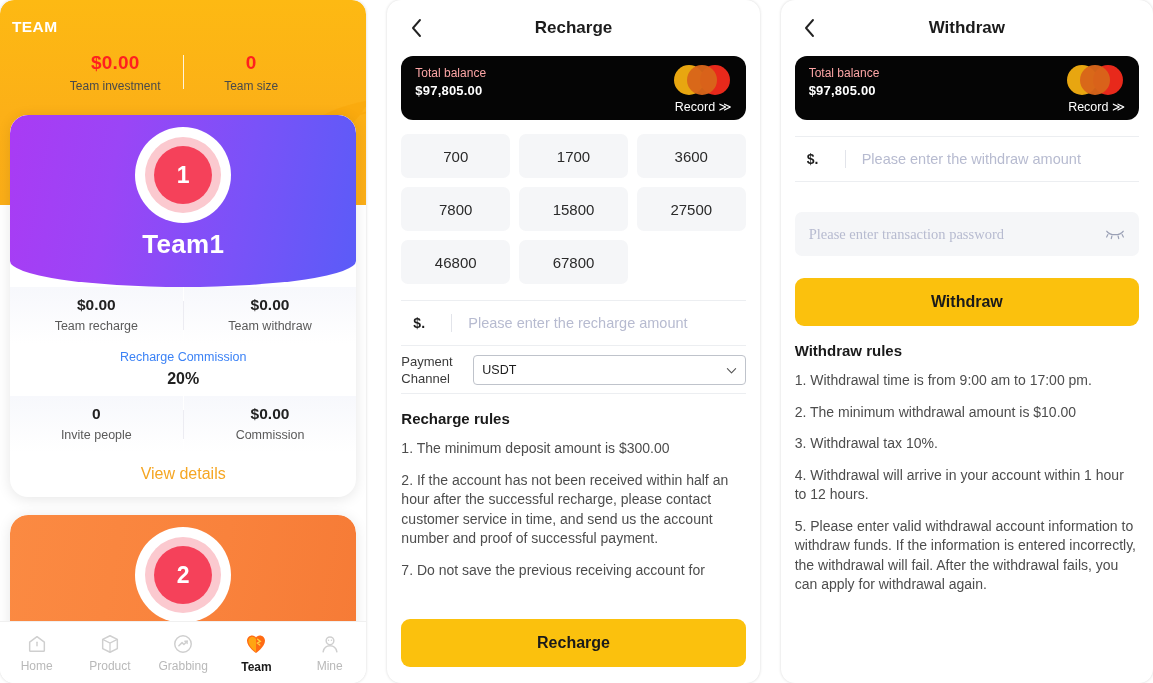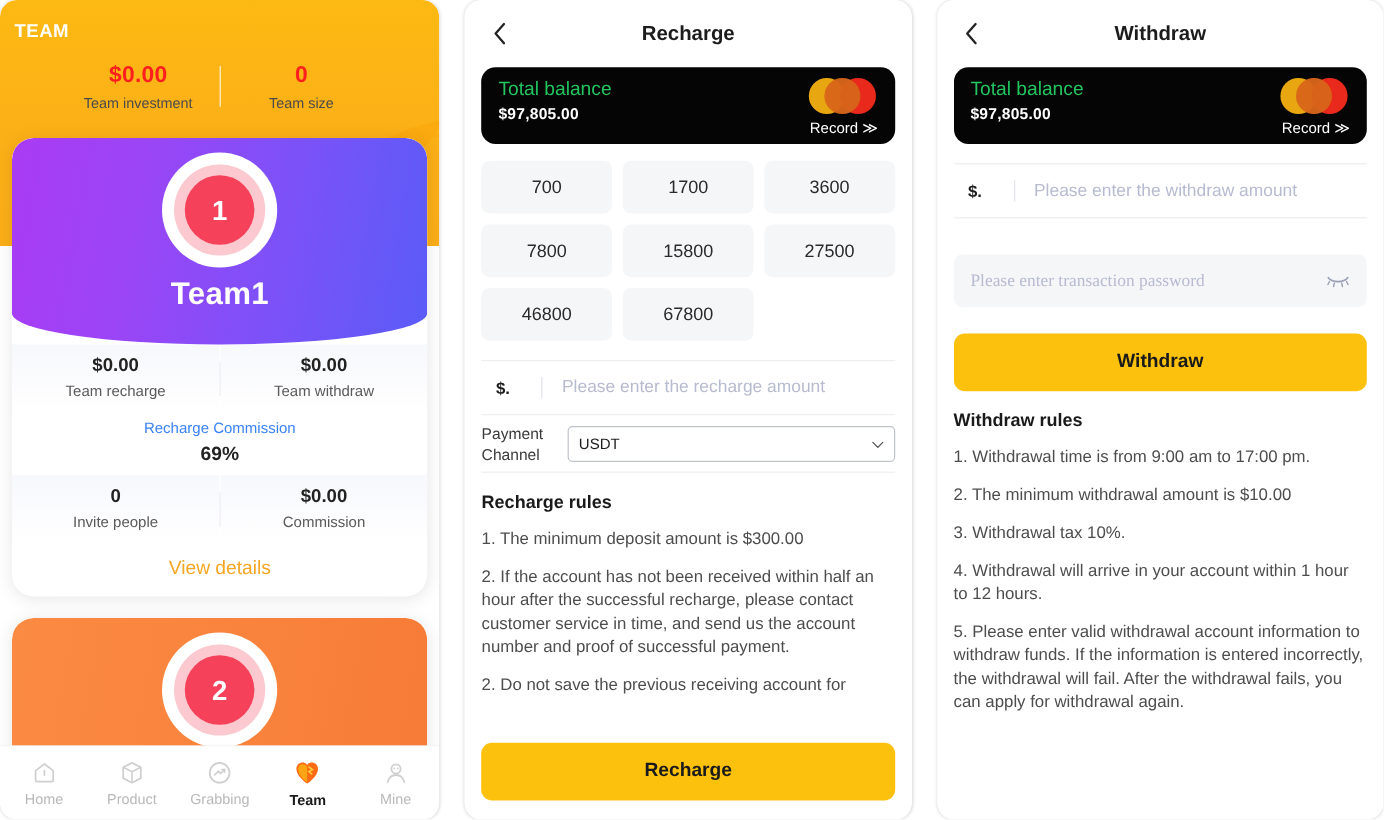--- a/index.html
+++ b/index.html
@@ -95,21 +95,21 @@
 
   
   .pg-head { height:56px; display:flex; align-items:center; justify-content:center; position:relative; }
   .pg-back { position:absolute; left:18px; top:50%; transform:translateY(-50%); width:22px; height:22px; display:flex; align-items:center; justify-content:center; }
   .pg-title { font-size:17px; font-weight:700; color:#1c1c1c; }
 
   .bal-card {
     margin:0 14px; height:64px; background:#050505; border-radius:12px;
     padding:10px 14px; position:relative; color:#fff;
   }
-  .bal-lab { font-size:16px; color:#22c55e; }
+  .bal-lab { font-size:12px; color:#fca5a5; }
   .bal-val { font-size:13px; font-weight:700; margin-top:3px; letter-spacing:.2px; }
   .mc { position:absolute; right:16px; top:9px; width:56px; height:30px; }
   .mc i { position:absolute; top:0; width:30px; height:30px; border-radius:50%; display:block; }
   .mc i.l { left:0; background:#E8A610; }
   .mc i.r { right:0; background:#E8291B; }
   .mc i.m { left:13px; background:#D9651A; width:30px; z-index:2; opacity:.96; }
   .rec { position:absolute; right:14px; bottom:6px; font-size:12.5px; color:#fff; }
 
   .amt-grid { display:grid; grid-template-columns:repeat(3,1fr); gap:9px; padding:14px 14px 0; }
   .amt {
@@ -195,21 +195,21 @@
         </div>
         <div class="tc-vsep"></div>
         <div class="tc-cell">
           <div class="v">$0.00</div>
           <div class="l">Team withdraw</div>
         </div>
       </div>
 
       <div class="tc-center">
         <div class="l">Recharge Commission</div>
-        <div class="v">69%</div>
+        <div class="v">20%</div>
       </div>
 
       <div class="tc-row">
         <div class="tc-cell">
           <div class="v">0</div>
           <div class="l">Invite people</div>
         </div>
         <div class="tc-vsep"></div>
         <div class="tc-cell">
           <div class="v">$0.00</div>
@@ -328,21 +328,21 @@
           <svg class="cv" width="11" height="11" viewBox="0 0 12 12">
             <path d="M1.5 4 L6 8.5 L10.5 4" fill="none" stroke="#555" stroke-width="1.2" stroke-linecap="round" stroke-linejoin="round"></path>
           </svg>
         </div>
       </div>
 
       <div class="rules-h">Recharge rules</div>
       <div class="rules">
         <div class="rule">1. The minimum deposit amount is $300.00</div>
         <div class="rule">2. If the account has not been received within half an hour after the successful recharge, please contact customer service in time, and send us the account number and proof of successful payment.</div>
-        <div class="rule">2. Do not save the previous receiving account for</div>
+        <div class="rule">7. Do not save the previous receiving account for</div>
       </div>
     </div>
 
     <div class="cta">Recharge</div>
   </div>
 
   <div class="panel p3">
     <div class="scroll-clip">
 
       <div class="pg-head">

